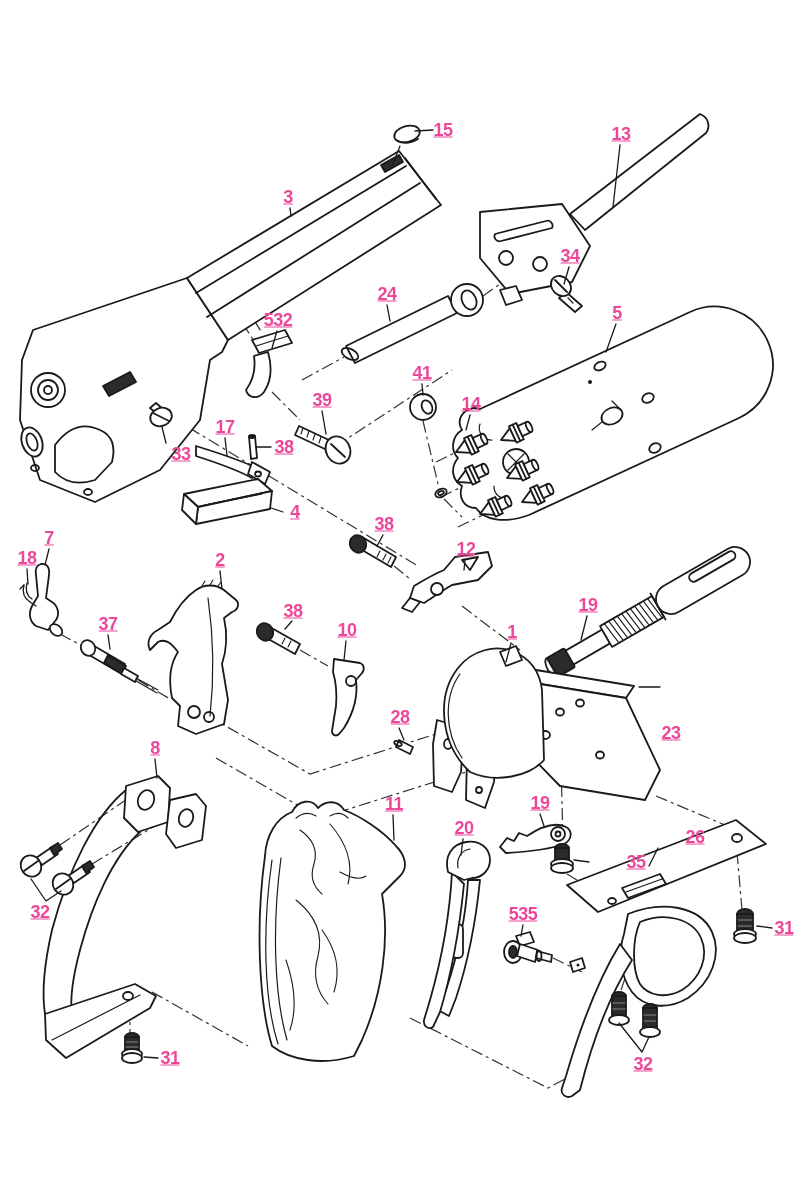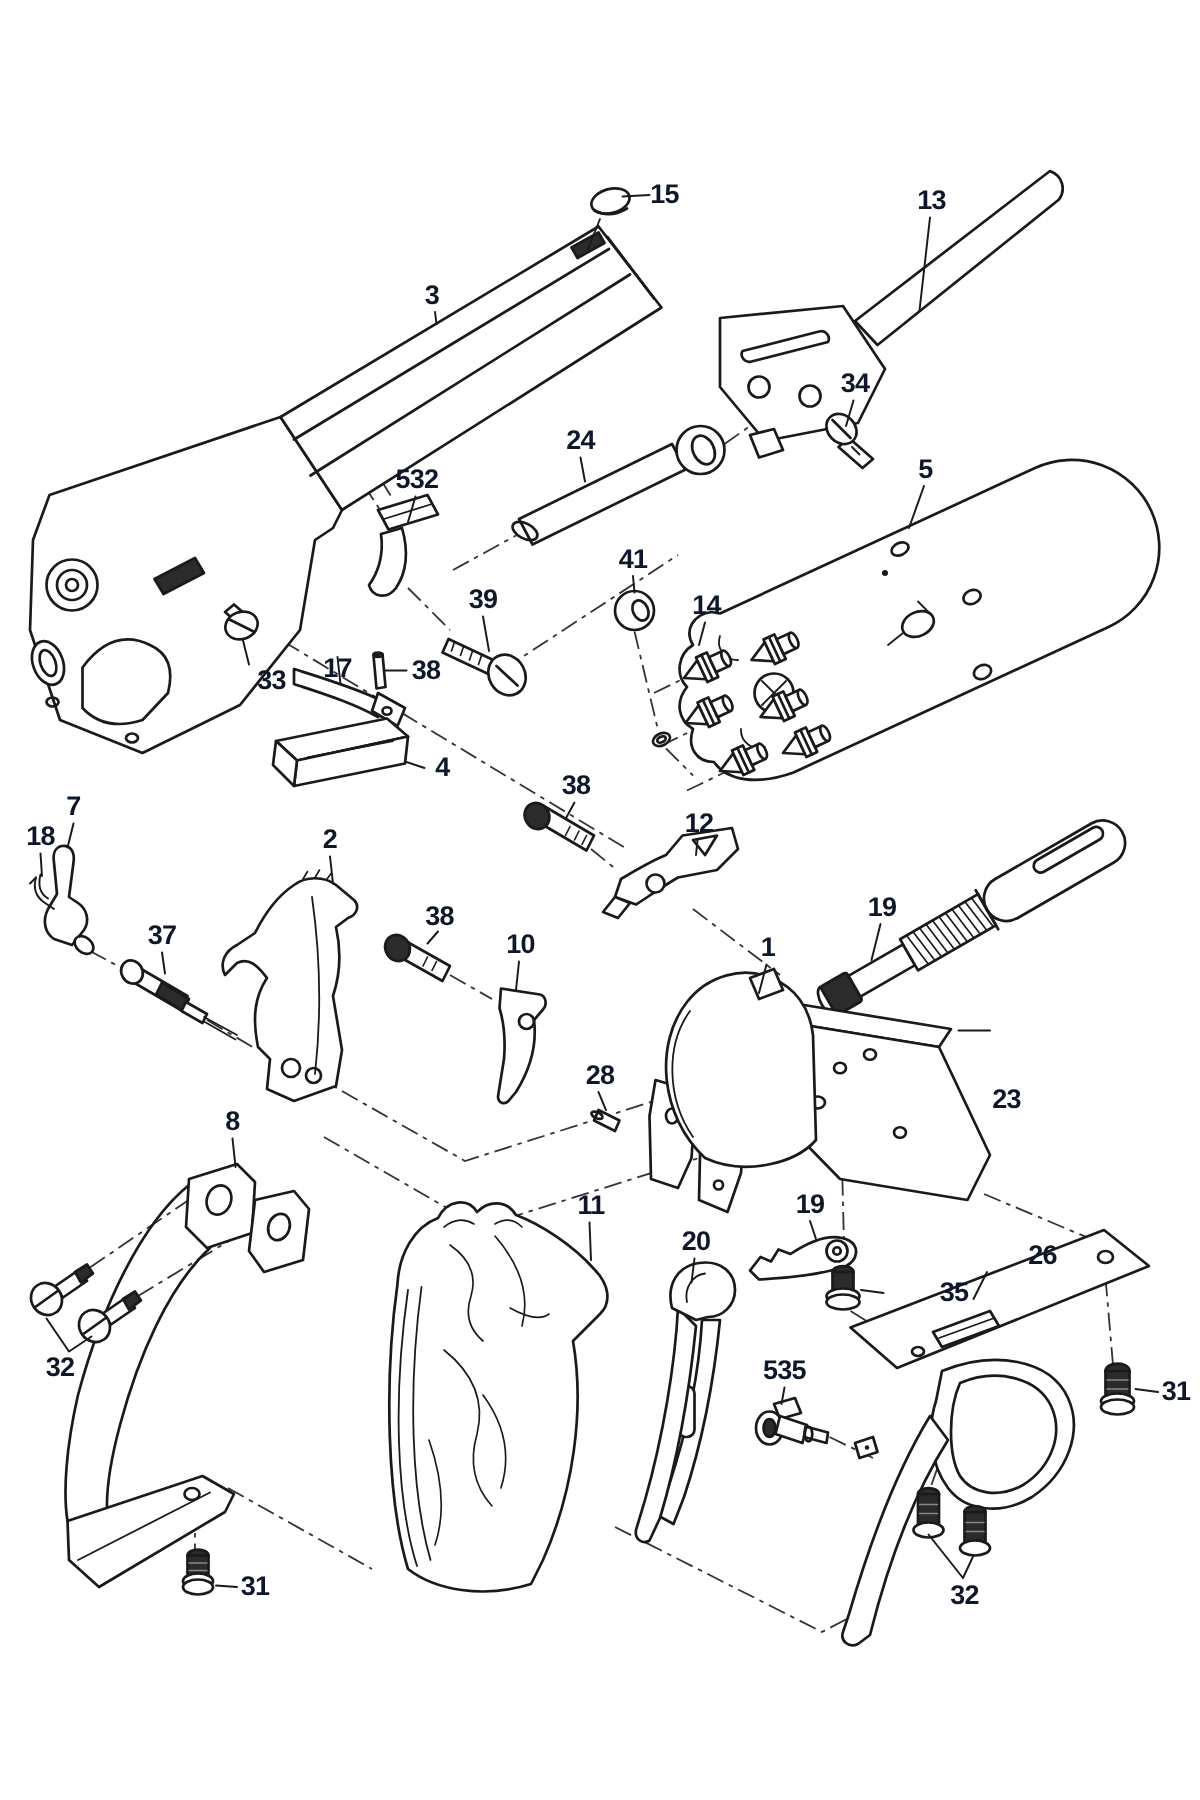--- a/index.html
+++ b/index.html
@@ -1,21 +1,21 @@
 <!DOCTYPE html>
 <html><head>
 <meta charset="utf-8">
 <style>
   html,body{margin:0;padding:0;background:#e8e8e8;}
   .canvas{position:relative;width:800px;height:1200px;background:#ffffff;overflow:hidden;
           font-family:"Liberation Sans", sans-serif;}
   .canvas svg{position:absolute;left:0;top:0;}
   .part-label{position:absolute;transform:translate(-50%,-50%);
-          font:700 18px "Liberation Sans", sans-serif;color:#0f172a;
-          letter-spacing:-0.5px;white-space:nowrap;user-select:none;}
+          font:700 18px "Liberation Sans", sans-serif;color:#ec4899;
+          letter-spacing:-0.5px;white-space:nowrap;user-select:none;text-decoration:underline;}
 </style>
 </head>
 <body>
 
 <div class="canvas">
 
 <svg width="800" height="1200" viewBox="0 0 800 1200">
   <defs>
     <g id="nipple">
       <path d="M0 0 L13 -7 L13 7 Z" fill="#fff"></path>
@@ -414,21 +414,21 @@
 <span class="part-label" style="left: 443px; top: 130px;">15</span>
 <span class="part-label" style="left: 621px; top: 134px;">13</span>
 <span class="part-label" style="left: 288px; top: 197px;">3</span>
 <span class="part-label" style="left: 570px; top: 256px;">34</span>
 <span class="part-label" style="left: 387px; top: 294px;">24</span>
 <span class="part-label" style="left: 617px; top: 313px;">5</span>
 <span class="part-label" style="left: 278px; top: 320px;">532</span>
 <span class="part-label" style="left: 422px; top: 373px;">41</span>
 <span class="part-label" style="left: 322px; top: 400px;">39</span>
 <span class="part-label" style="left: 471px; top: 404px;">14</span>
-<span class="part-label" style="left: 225px; top: 446px; text-align: center;">17</span>
+<span class="part-label" style="left: 225px; top: 427px; text-align: center;">17</span>
 <span class="part-label" style="left: 284px; top: 447px;">38</span>
 <span class="part-label" style="left: 166px; top: 454px; margin-left: 15px;">33</span>
 <span class="part-label" style="left: 295px; top: 512px;">4</span>
 <span class="part-label" style="left: 384px; top: 524px;">38</span>
 <span class="part-label" style="left: 49px; top: 538px;">7</span>
 <span class="part-label" style="left: 466px; top: 549px;">12</span>
 <span class="part-label" style="left: 27px; top: 558px;">18</span>
 <span class="part-label" style="left: 220px; top: 560px;">2</span>
 <span class="part-label" style="left: 588px; top: 605px;">19</span>
 <span class="part-label" style="left: 293px; top: 611px;">38</span>

